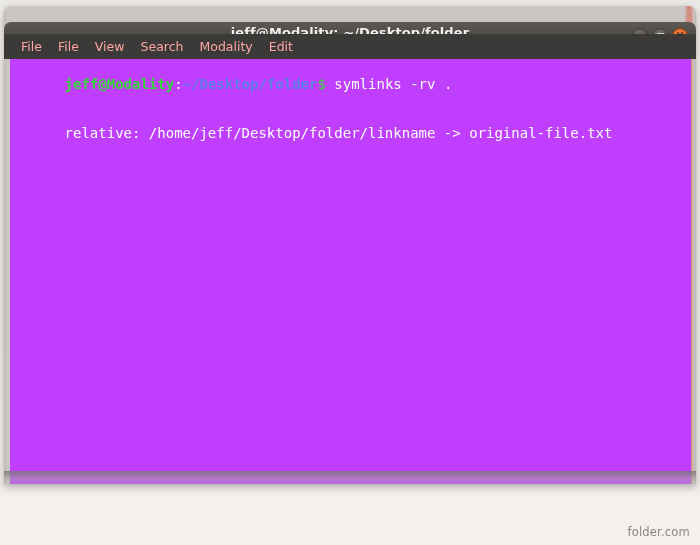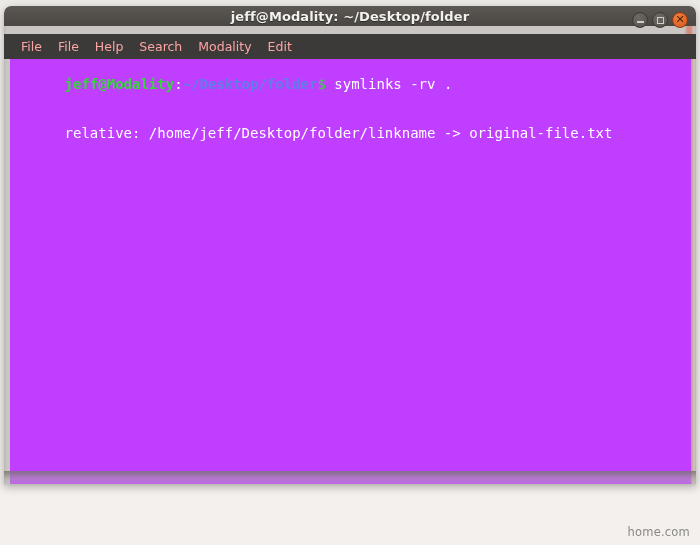--- a/index.html
+++ b/index.html
@@ -47,21 +47,21 @@
         #cf8a7e calc(100% - 8px),
         #d88f80 calc(100% - 5px),
         #c9c6c3 calc(100% - 2px),
         #b8b5b2 100%);
   }
 
   
   #title-bar {
     position: absolute;
     left: 0;
-    top: 0;
+    top: 16px;
     width: 692px;
     height: 20px;
     border-radius: 7px 7px 0 0;
     background: linear-gradient(180deg, #5c5853 0%, #53504b 48%, #4a4743 100%);
     display: flex;
     align-items: center;
     justify-content: center;
   }
   #window-title {
     color: #f3f1ee;
@@ -245,21 +245,21 @@
       </div>
       <div class="win-btn close">
         <span class="glyph-close">✕</span>
       </div>
     </div>
   </div>
 
   <div id="menu-bar">
     <div class="menu-item">File</div>
     <div class="menu-item">File</div>
-    <div class="menu-item">Help</div>
+    <div class="menu-item">View</div>
     <div class="menu-item">Search</div>
     <div class="menu-item">Modality</div>
     <div class="menu-item">Edit</div>
   </div>
 
   <div id="terminal-body">
 
     <div class="term-line">
       <span class="seg-user">jeff@Modality</span><span class="seg-colon">:</span><span class="seg-path">~/Desktop/folder</span><span class="seg-dollar">$</span><span class="seg-text"> symlinks -rv .</span>
     </div>
@@ -267,13 +267,13 @@
     <div class="term-line">
       <span class="seg-text">relative: /home/jeff/Desktop/folder/linkname -&gt; original-file.txt</span>
     </div>
 
 
   </div>
 </div>
 
 <div id="window-shadow"></div>
 
-<div id="watermark">home.com</div>
+<div id="watermark">folder.com</div>
 
 </body></html>

